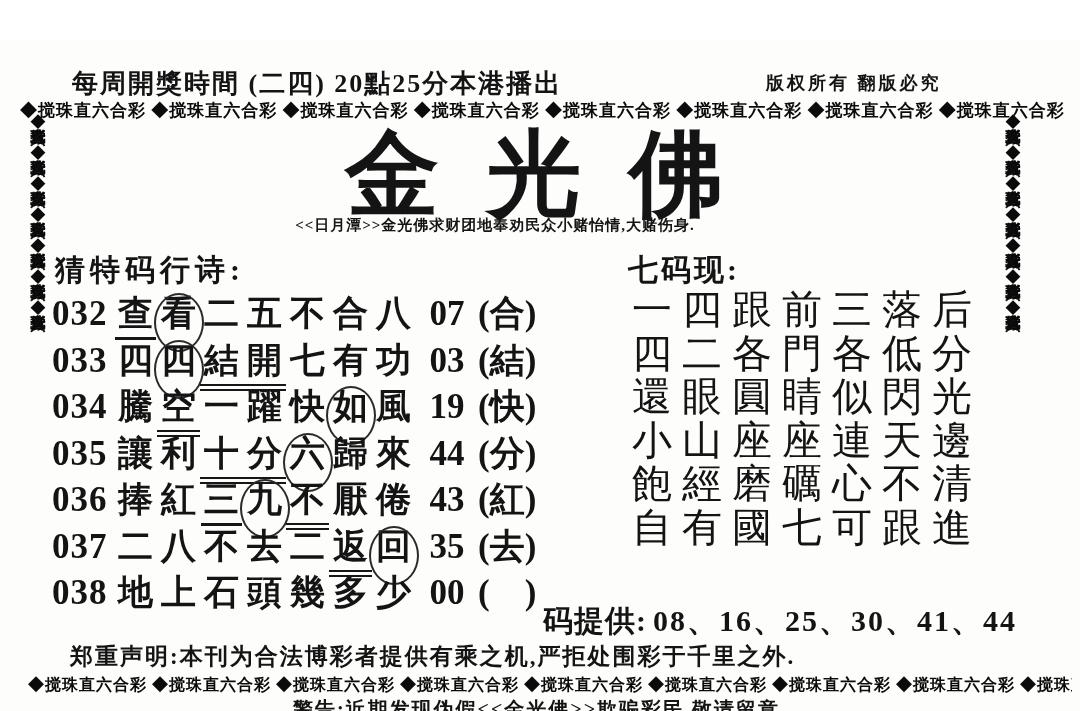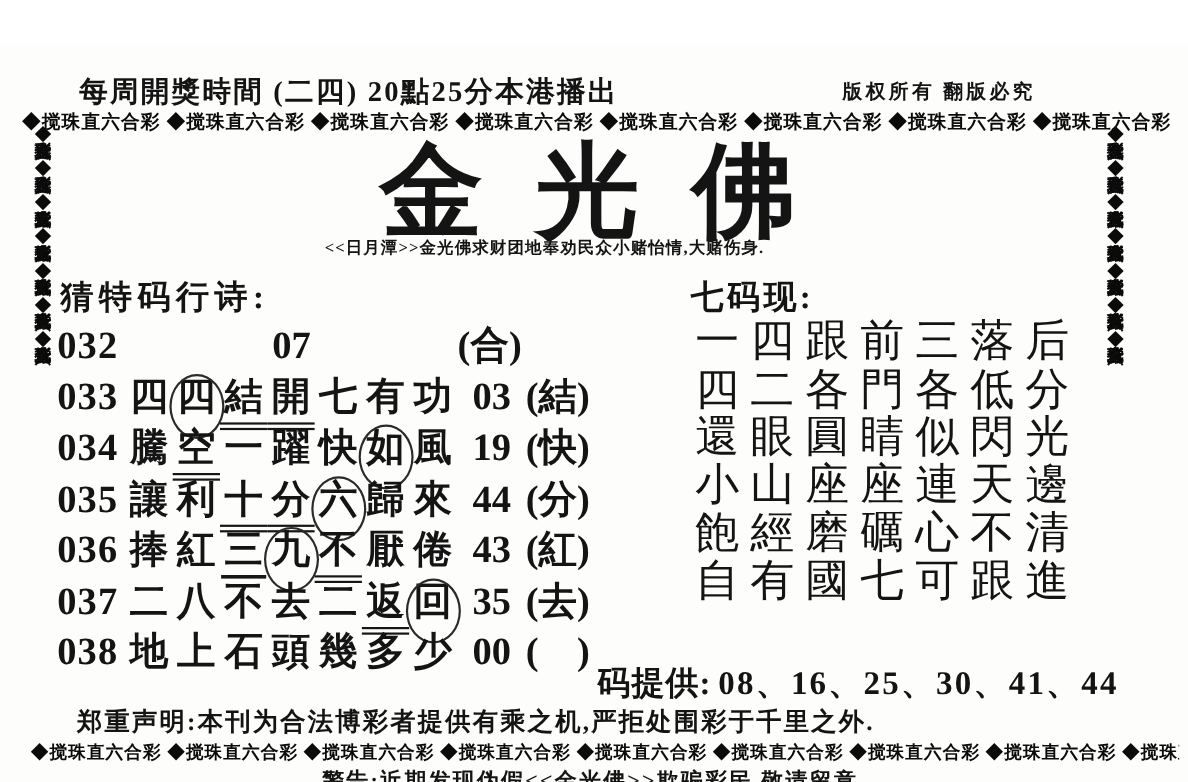--- a/index.html
+++ b/index.html
@@ -65,20 +65,21 @@
   <div class="border-strip border-left">◆搅珠直六合彩 ◆搅珠直六合彩 ◆搅珠直六合彩 ◆搅珠直六合彩 ◆搅珠直六合彩 ◆搅珠直六合彩 ◆搅珠直六合彩 </div>
   <div class="border-strip border-right">◆搅珠直六合彩 ◆搅珠直六合彩 ◆搅珠直六合彩 ◆搅珠直六合彩 ◆搅珠直六合彩 ◆搅珠直六合彩 ◆搅珠直六合彩 </div>
 
   <div class="title">金光佛</div>
   <div class="subtitle">&lt;&lt;日月潭&gt;&gt;金光佛求财团地奉劝民众小赌怡情,大赌伤身.</div>
 
   <div class="verse-header">猜特码行诗:</div>
   <div id="verse-rows">
       <div class="verse-row">
         <span class="v-no">032</span>
+        <span class="v-chars"><span class="v-ch ul">查</span><span class="v-ch circ">看</span><span class="v-ch">二</span><span class="v-ch">五</span><span class="v-ch">不</span><span class="v-ch">合</span><span class="v-ch">八</span></span>
         <span class="v-num">07</span>
         <span class="v-tag">(合)</span>
       </div>
       <div class="verse-row">
         <span class="v-no">033</span>
         <span class="v-chars"><span class="v-ch">四</span><span class="v-ch circ">四</span><span class="v-ch ul2">結</span><span class="v-ch ul2">開</span><span class="v-ch">七</span><span class="v-ch">有</span><span class="v-ch">功</span></span>
         <span class="v-num">03</span>
         <span class="v-tag">(結)</span>
       </div>
       <div class="verse-row">

